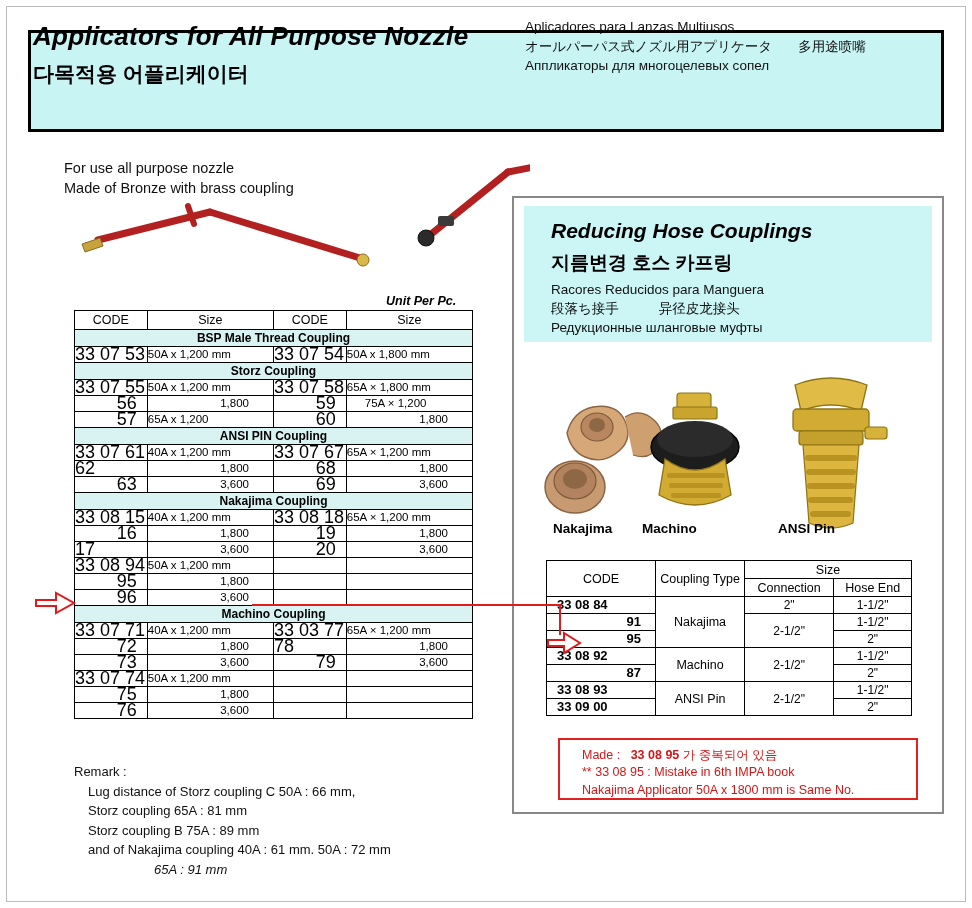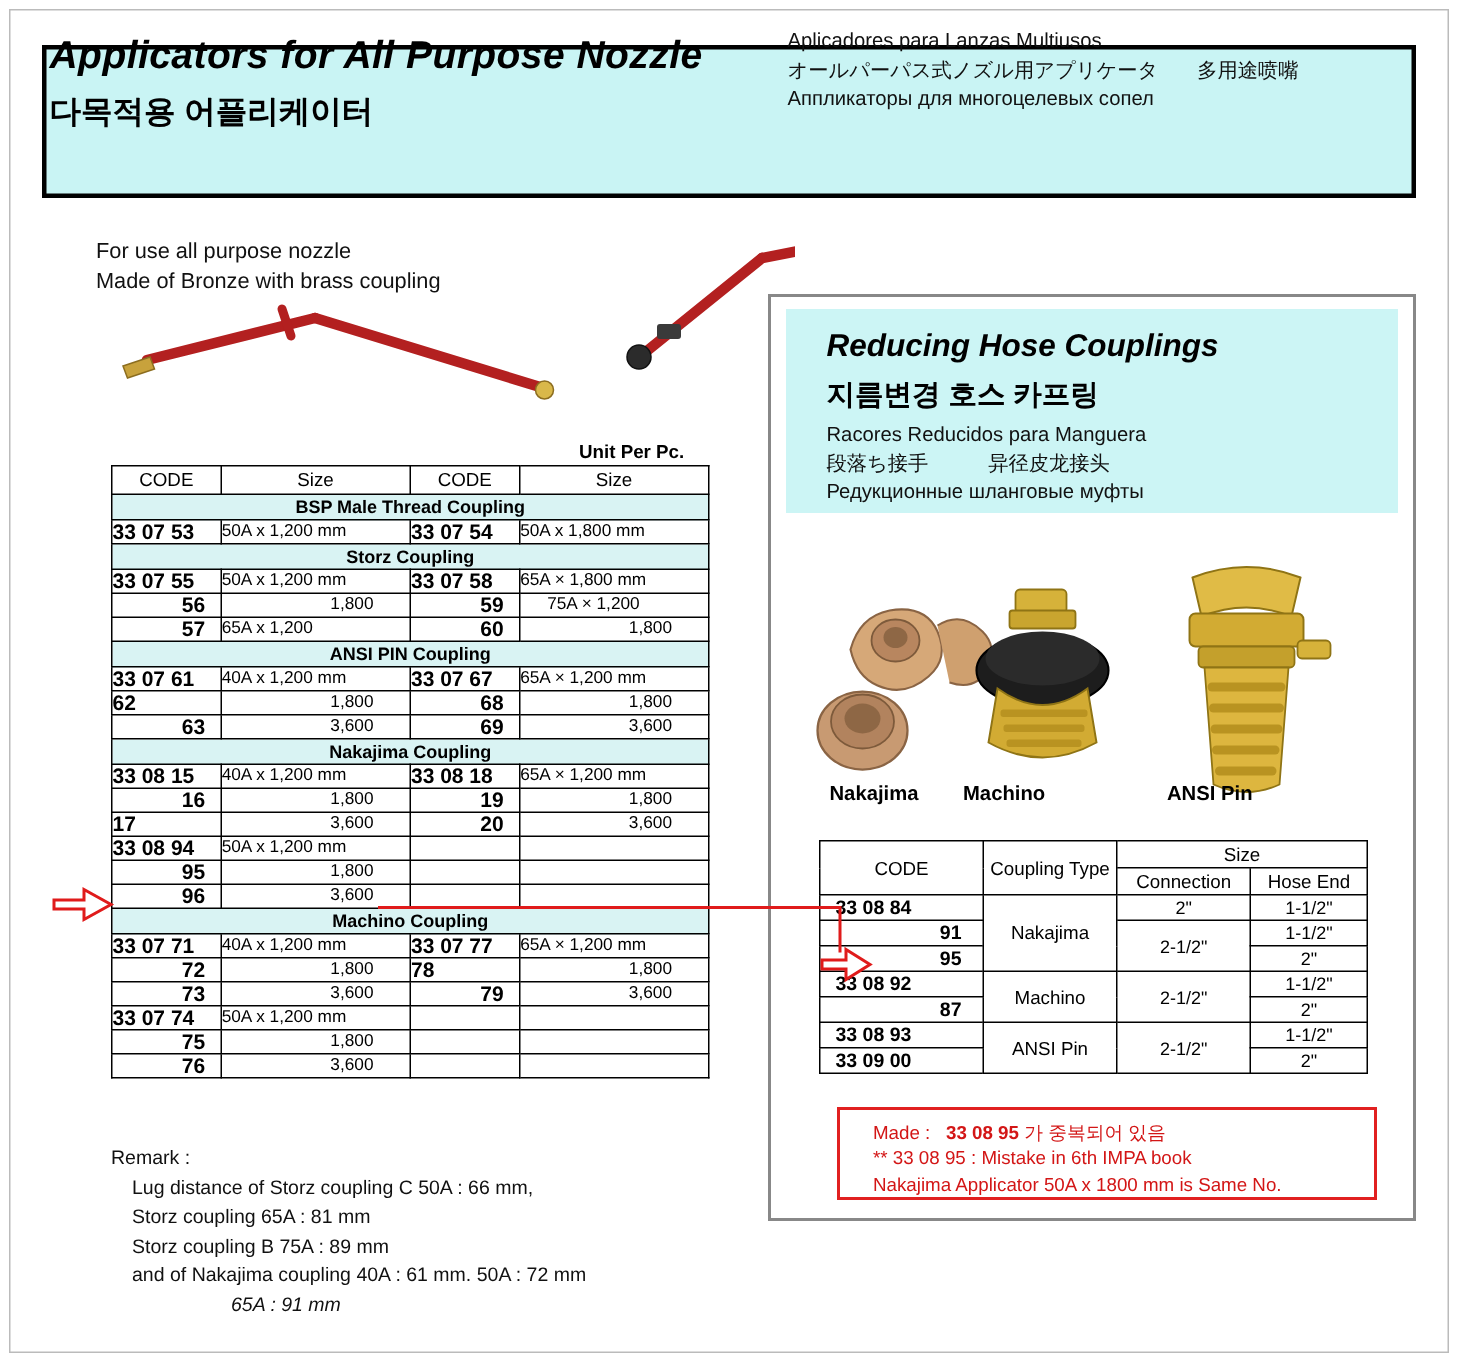--- a/index.html
+++ b/index.html
@@ -37,40 +37,40 @@
     position:absolute;left:64px;top:158px;
     font-size:14.5px;line-height:20px;color:#111;
   }
 
   
   .art{position:absolute;left:60px;top:140px;width:470px;height:160px;}
 
   
   .unit{
     position:absolute;left:386px;top:294px;
-    font-size:12.5px;font-weight:bold;
+    font-size:12.5px;font-weight:bold;font-style:italic;
   }
 
   
   .tbl{
     position:absolute;left:74px;top:310px;width:399px;
     border-collapse:collapse;
     font-size:11.5px;
   }
   .tbl td,.tbl th{
     border:1px solid #000;padding:0;vertical-align:middle;
   }
   .tbl .hdr td{
     text-align:center;font-size:12.5px;height:18px;font-weight:normal;
   }
   .secrow td{
     background:#d9f3f3;text-align:center;font-weight:bold;font-size:12px;height:16px;
   }
   .code{
-    font-weight:bold;font-size:14px;text-align:left;padding-left:6px;width:72px;
+    font-weight:normal;font-size:18px;text-align:left;padding-left:6px;width:72px;
     line-height:15px;
   }
   .size{
     font-size:11.5px;text-align:left;padding-left:7px;width:122px;line-height:15px;
   }
   .blank{background:#fff;}
 
   
   .remark{
     position:absolute;left:74px;top:762px;
@@ -288,21 +288,21 @@
         <td class="code blank"></td>
         <td class="size blank"></td>
       </tr>
 
       <tr class="secrow">
           <td colspan="4">Machino Coupling</td>
         </tr>
       <tr>
         <td class="code">33 07 71</td>
         <td class="size">40A x 1,200 mm</td>
-        <td class="code">33 07 77</td>
+        <td class="code">33 03 77</td>
         <td class="size">65A × 1,200 mm</td>
       </tr>
       <tr>
         <td class="code" style="text-align:right;padding-right:10px">72</td>
         <td class="size" style="text-align:right;padding-right:24px">1,800</td>
         <td class="code" style="padding-right:10px">78</td>
         <td class="size" style="text-align:right;padding-right:24px">1,800</td>
       </tr>
       <tr>
         <td class="code" style="text-align:right;padding-right:10px">73</td>

